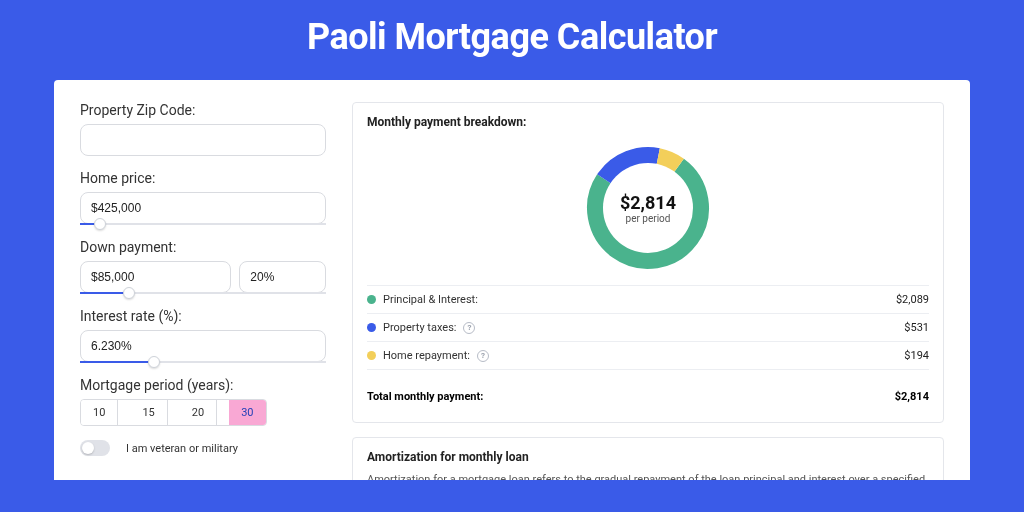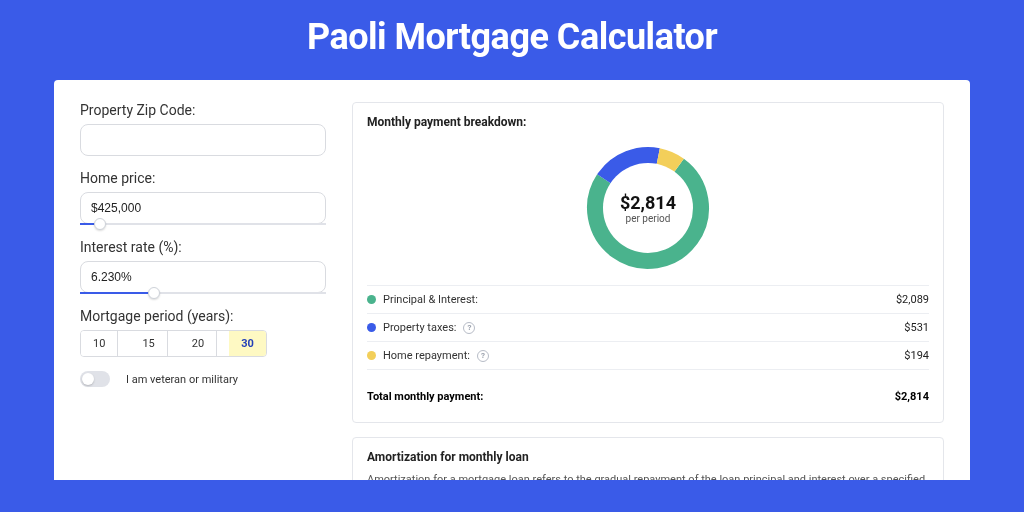--- a/index.html
+++ b/index.html
@@ -74,21 +74,21 @@
   .period-row { display: flex; gap: 12px; border: 1px solid #d9dbe0; border-radius: 4px; overflow: hidden; width: fit-content; }
   .period-btn {
     font-size: 11px;
     padding: 6px 12px;
     background: #fff;
     color: #333;
     cursor: pointer;
     border-right: 1px solid #d9dbe0;
   }
   .period-btn:last-child { border-right: none; }
-  .period-btn.sel { background: #fef9c3; color: #2340b8; font-weight: 700; }
+  .period-btn.sel { background: #f9a8d4; color: #2340b8; font-weight: 400; }
   .toggle-row { display: flex; align-items: center; gap: 16px; margin-top: 14px; }
   .toggle {
     width: 30px; height: 16px;
     background: #e0e2e8;
     border-radius: 8px;
     position: relative;
   }
   .toggle::after {
     content: "";
     position: absolute;
@@ -155,20 +155,31 @@
 
       <div class="field">
         <label class="label">Home price:</label>
         <input class="input" value="$425,000" style="">
         <div class="slider-track">
           <div class="slider-fill" style="width:8%"></div>
           <div class="slider-thumb" style="left:8%"></div>
         </div>
       </div>
 
+      <div class="field">
+        <label class="label">Down payment:</label>
+        <div class="input-row">
+          <input class="input" value="$85,000" style="">
+          <input class="input" value="20%" style="">
+        </div>
+        <div class="slider-track">
+          <div class="slider-fill" style="width:20%"></div>
+          <div class="slider-thumb" style="left:20%"></div>
+        </div>
+      </div>
 
       <div class="field">
         <label class="label">Interest rate (%):</label>
         <input class="input" value="6.230%" style="">
         <div class="slider-track">
           <div class="slider-fill" style="width:30%"></div>
           <div class="slider-thumb" style="left:30%"></div>
         </div>
       </div>
 

